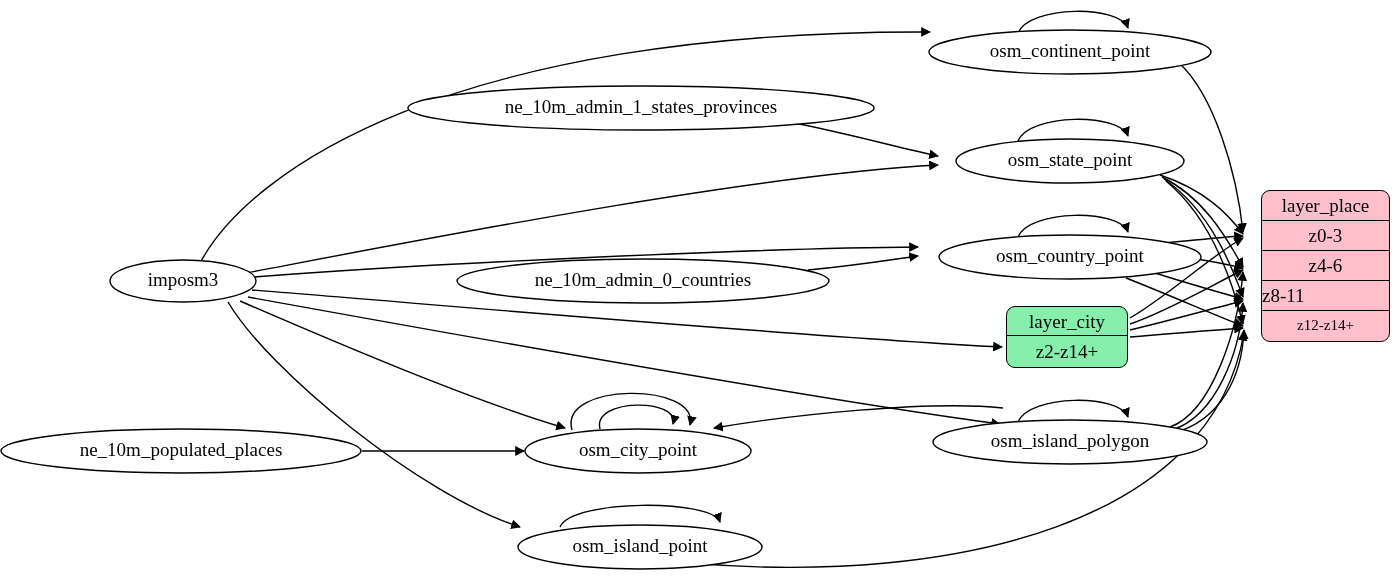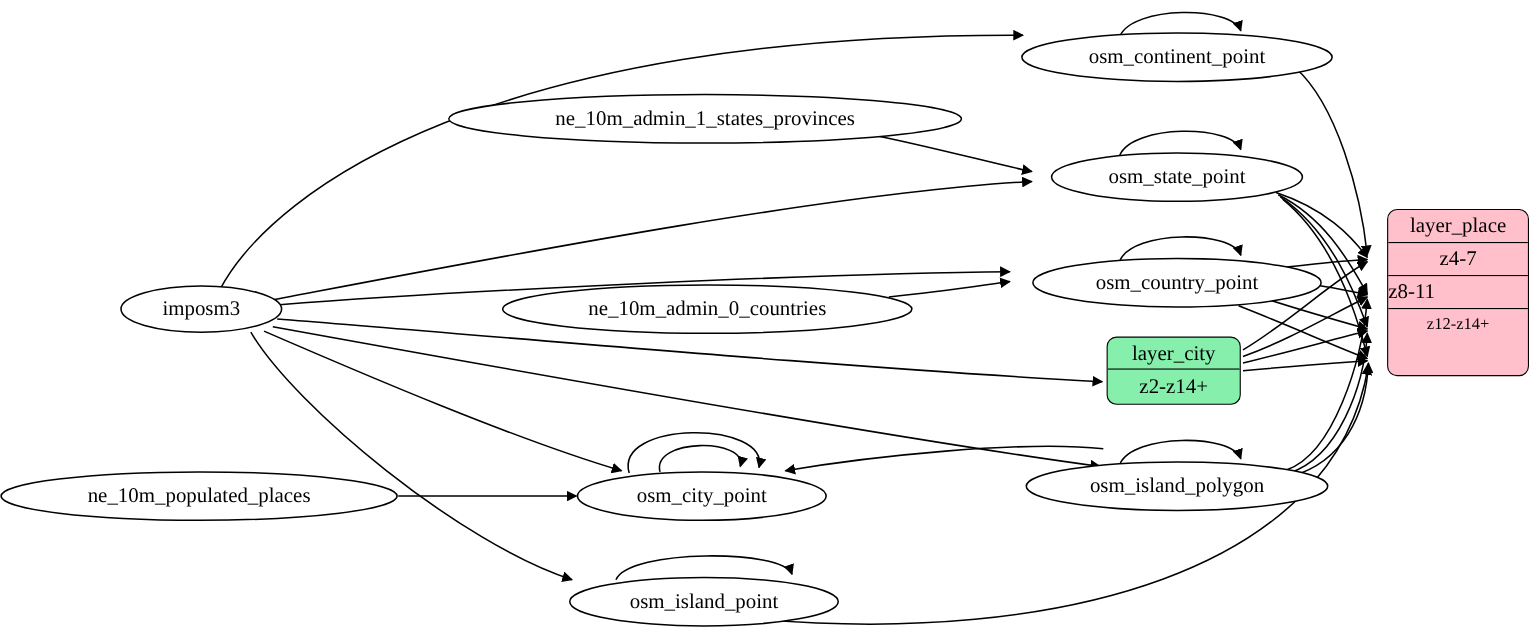--- a/index.html
+++ b/index.html
@@ -150,20 +150,22 @@
   <div style="height:31px;line-height:31px;text-align:center;font-size:19px;
               box-sizing:border-box;">z2-z14+</div>
 </div>
 
 <div style="position:absolute;left:1261px;top:190px;width:129px;height:152px;
             border:1.4px solid #000;border-radius:9px;overflow:hidden;
             background:#ffc0cb;box-sizing:border-box;">
   <div style="height:30px;line-height:30px;text-align:center;font-size:19px;
               border-bottom:1.4px solid #000;box-sizing:border-box;">layer_place</div>
   <div style="height:30px;line-height:30px;text-align:center;font-size:19px;
-              border-bottom:1.4px solid #000;box-sizing:border-box;">z4-7</div>
+              border-bottom:1.4px solid #000;box-sizing:border-box;">z0-3</div>
+  <div style="height:30px;line-height:30px;text-align:center;font-size:19px;
+              border-bottom:1.4px solid #000;box-sizing:border-box;">z4-6</div>
   <div style="height:30px;line-height:30px;text-align:left;font-size:19px;
               border-bottom:1.4px solid #000;box-sizing:border-box;">z8-11</div>
   <div style="height:29px;line-height:29px;text-align:center;font-size:15px;
               box-sizing:border-box;">z12-z14+</div>
 </div>
 
 </div>
 
 </body></html>

